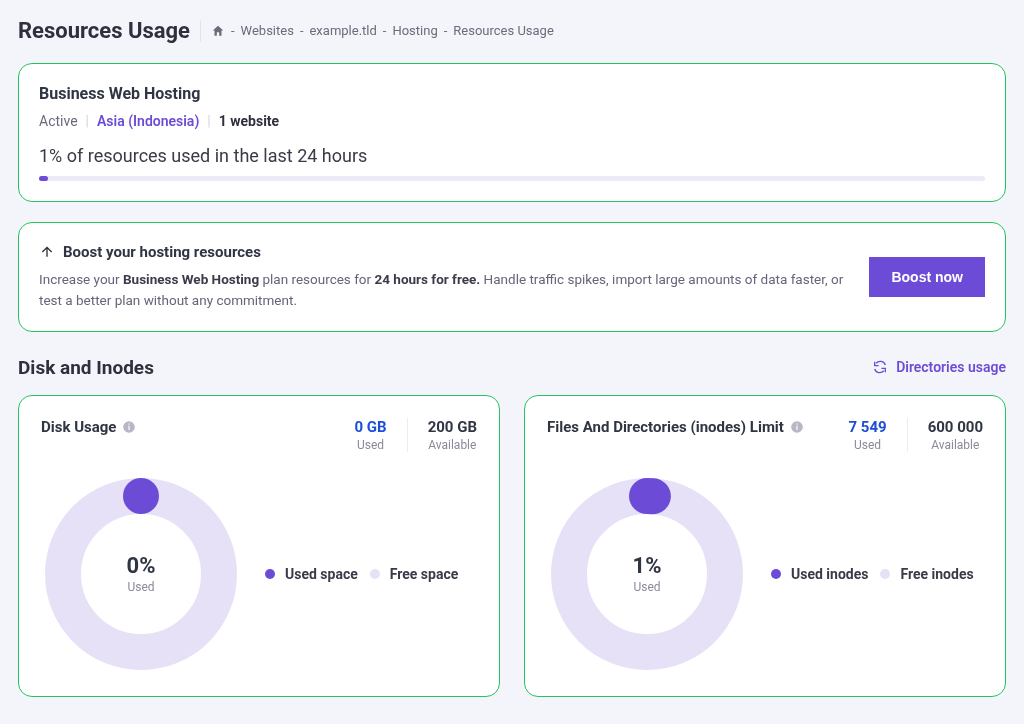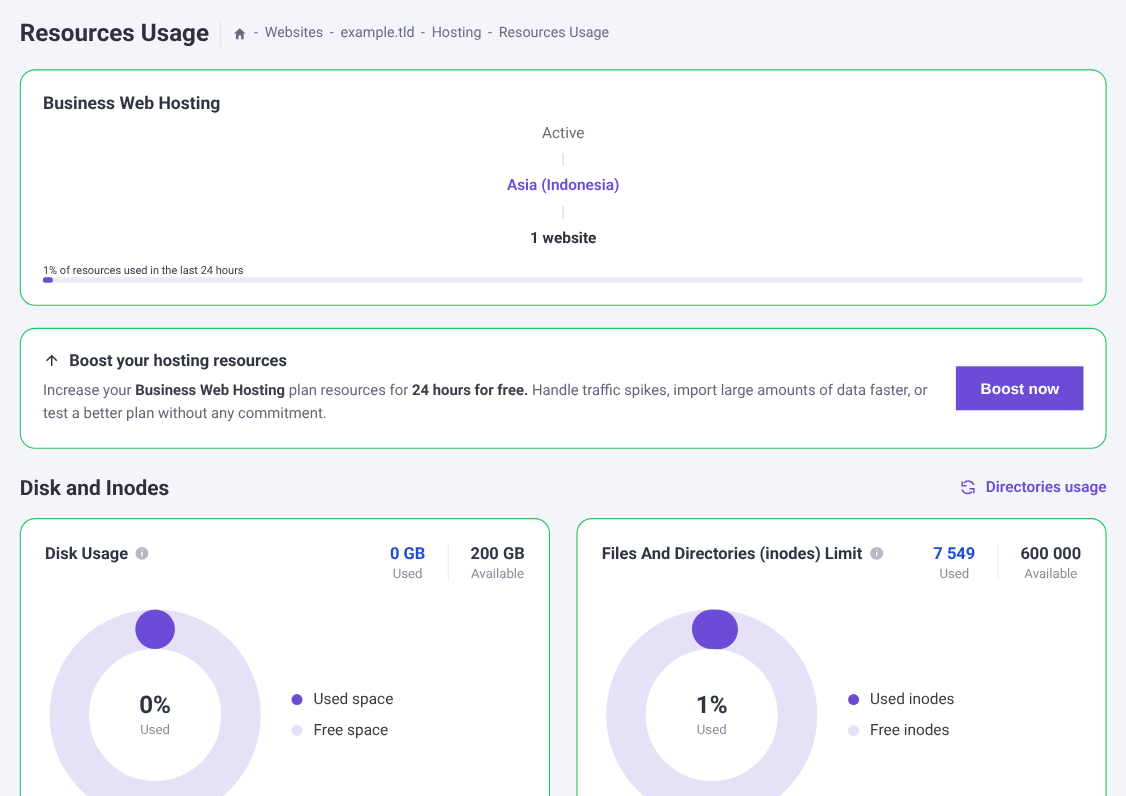--- a/index.html
+++ b/index.html
@@ -18,26 +18,26 @@
   .breadcrumb { display: flex; align-items: center; gap: 6px; font-size: 13px; color: #6b6b7c; }
   .home-icon { width: 14px; height: 14px; fill: #6b6b7c; }
   .card {
     background: #fff;
     border: 1px solid #22c55e;
     border-radius: 14px;
     padding: 20px;
   }
   .hosting-card { margin-bottom: 20px; }
   .hosting-title { font-size: 16px; font-weight: 700; margin-bottom: 10px; }
-  .hosting-meta { display: flex; align-items: center; gap: 8px; font-size: 14px; color: #4e4e5c; margin-bottom: 16px; flex-direction: column; }
+  .hosting-meta { display: flex; align-items: center; gap: 8px; font-size: 14px; color: #4e4e5c; margin-bottom: 16px; }
   .status-active { color: #6b6b7c; }
   .meta-pipe { color: #d6d6e2; }
   .region { color: #6c4cd6; font-weight: 600; }
   .websites { font-weight: 700; color: #2f2f3d; }
-  .usage-line { font-size: 10px; color: #3a3a48; margin-bottom: 0; }
+  .usage-line { font-size: 18px; color: #3a3a48; margin-bottom: 10px; }
   .progress-track { width: 100%; height: 5px; background: #edeaf7; border-radius: 3px; position: relative; }
   .progress-fill { position: absolute; left: 0; top: 0; height: 100%; width: 1%; background: #6c4cd6; border-radius: 3px; }
   .boost-card { display: flex; align-items: center; gap: 20px; margin-bottom: 24px; }
   .boost-left { flex: 1; }
   .boost-head { display: flex; align-items: center; gap: 8px; font-size: 15px; font-weight: 700; margin-bottom: 8px; }
   .arrow-icon { width: 16px; height: 16px; stroke: #2f2f3d; fill: none; stroke-width: 2; }
   .boost-desc { font-size: 13.5px; color: #65657a; line-height: 1.55; max-width: 820px; }
   .boost-desc b { color: #3b3b4a; font-weight: 700; }
   .boost-btn {
     background: #6c4cd6; color: #fff; border: none; border-radius: 0;
@@ -56,21 +56,21 @@
   .stats .sep { width: 1px; background: #ececf3; }
   .stat-val { font-size: 15px; font-weight: 700; }
   .stat-val.used { color: #1d4ed8; }
   .stat-label { font-size: 12px; color: #8a8a9c; margin-top: 2px; }
   .chart-body { display: flex; align-items: center; gap: 24px; }
   .donut-wrap { position: relative; width: 200px; height: 200px; }
   .donut-wrap svg { transform: rotate(-90deg); }
   .donut-center { position: absolute; inset: 0; display: flex; flex-direction: column; align-items: center; justify-content: center; }
   .donut-pct { font-size: 22px; font-weight: 700; }
   .donut-sub { font-size: 12px; color: #8a8a9c; margin-top: 2px; }
-  .legend { display: flex; flex-direction: column; gap: 12px; font-size: 14px; color: #3a3a48; }
+  .legend { display: flex; flex-direction: row; gap: 12px; font-size: 14px; color: #3a3a48; font-weight: bold; }
   .legend-item { display: flex; align-items: center; gap: 10px; }
   .dot { width: 10px; height: 10px; border-radius: 50%; }
   .dot.used { background: #6c4cd6; }
   .dot.free { background: #e6e1f7; }
 </style>
 </head>
 <body>
 
 <div class="header-row">
   <h1 class="page-title">Resources Usage</h1>

